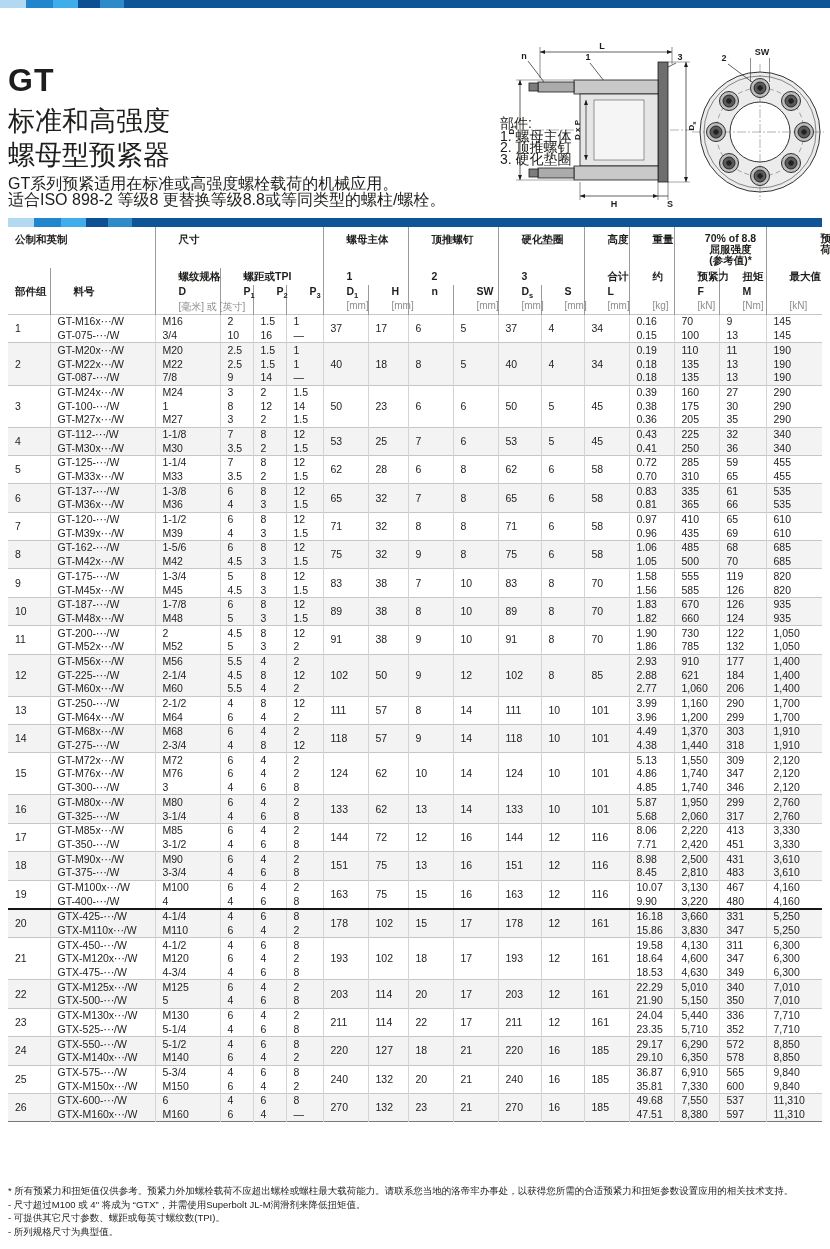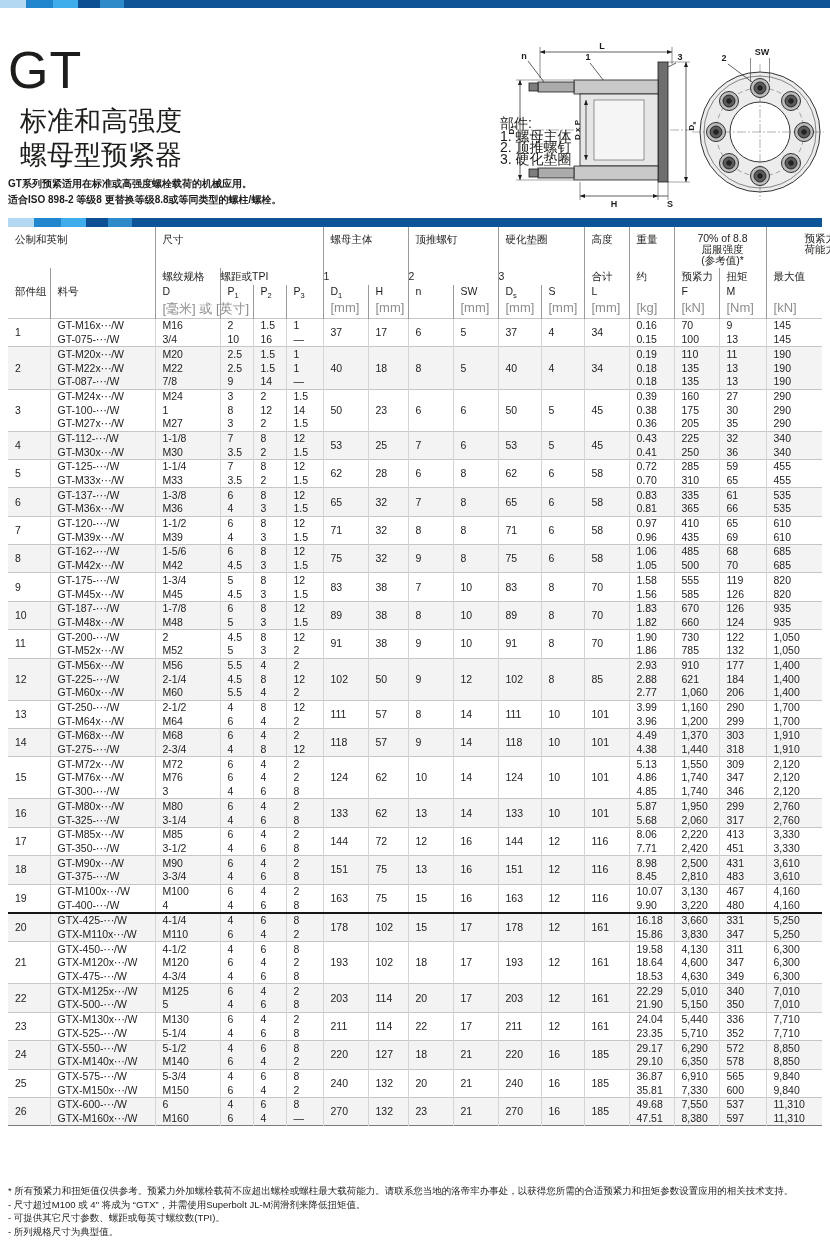--- a/index.html
+++ b/index.html
@@ -7,37 +7,37 @@
     width:830px; height:1249px; position:relative; background:#ffffff;
     font-family:"Liberation Sans","DejaVu Sans",sans-serif; color:#1d1d1b;
     overflow:hidden;
   }
   .topbar, .bluebar {
     background:linear-gradient(90deg,
       #b3d9f2 0 26px, #2186cd 26px 53px, #3fadeb 53px 78px,
       #0c4f92 78px 100px, #2e8ac9 100px 124px, #0d5596 124px 100%);
   }
   .topbar { position:absolute; left:0; top:0; width:830px; height:8px; }
-  .gt-title { position:absolute; left:8px; top:46px; font-size:52px; font-weight:400; letter-spacing:1px; line-height:48px; }
-  .sub { position:absolute; left:8px; top:104px; font-size:27px; line-height:34px; font-weight:400;margin-left:12px; }
-  .desc { position:absolute; left:8px; top:176px; font-size:10px; line-height:15.5px; font-weight:700; }
+  .gt-title { position:absolute; left:8px; top:56px; font-size:32px; font-weight:700; letter-spacing:1px; line-height:48px; }
+  .sub { position:absolute; left:8px; top:104px; font-size:27px; line-height:34px; font-weight:400; }
+  .desc { position:absolute; left:8px; top:176px; font-size:16px; line-height:15.5px; font-weight:400; }
   .diagram-panel { position:absolute; left:462px; top:36px; width:362px; height:182px; }
   .legend { position:absolute; left:500px; top:118px; font-size:14px; line-height:11.5px; }
   .legend .t { margin-bottom:1px; }
 
   .tablewrap { position:absolute; left:8px; top:218px; width:814px; }
   .bluebar { height:9px; width:814px; }
   table { border-collapse:collapse; width:814px; table-layout:fixed; border-bottom:1.5px solid #7a7a7a; }
-  th { font-weight:normal; font-size:10.5px; text-align:left; vertical-align:top; padding:2px 2px 0 7px; white-space:nowrap; }
+  th { font-weight:bold; font-size:10.5px; text-align:left; vertical-align:top; padding:2px 2px 0 7px; white-space:nowrap; }
   tr.rA th { height:35px; padding-top:6px; }
   tr.rB th { height:15px; }
   tr.rC th { height:14px; padding-top:0; }
-  tr.rD th { height:14px; padding-top:0; font-weight:normal; color:#8d8d8d; font-size:13px; }
+  tr.rD th { height:14px; padding-top:0; font-weight:normal; color:#8d8d8d; font-size:10px; }
   th.ctr { text-align:left; padding-left:0; }
-  th.bl { border-left:1px solid #9b9b9b; }
+  th.bl { border-left:1px solid #9b9b9b;padding-left:23px; }
   th sub, td sub { font-size:7.5px; }
   .yield div { line-height:11px; text-align:center; }
   .cap div { line-height:11px;margin-left:31px; }
 
   tbody td {
     font-size:10.5px; height:13.7px; line-height:13px; padding:0 2px 0 7px;
     vertical-align:middle; white-space:nowrap; border-left:1px solid #d4d4d4;
   }
   tbody td.c-id { border-left:none; }
   tr.gstart td { border-top:1px solid #c6c6c6; }

